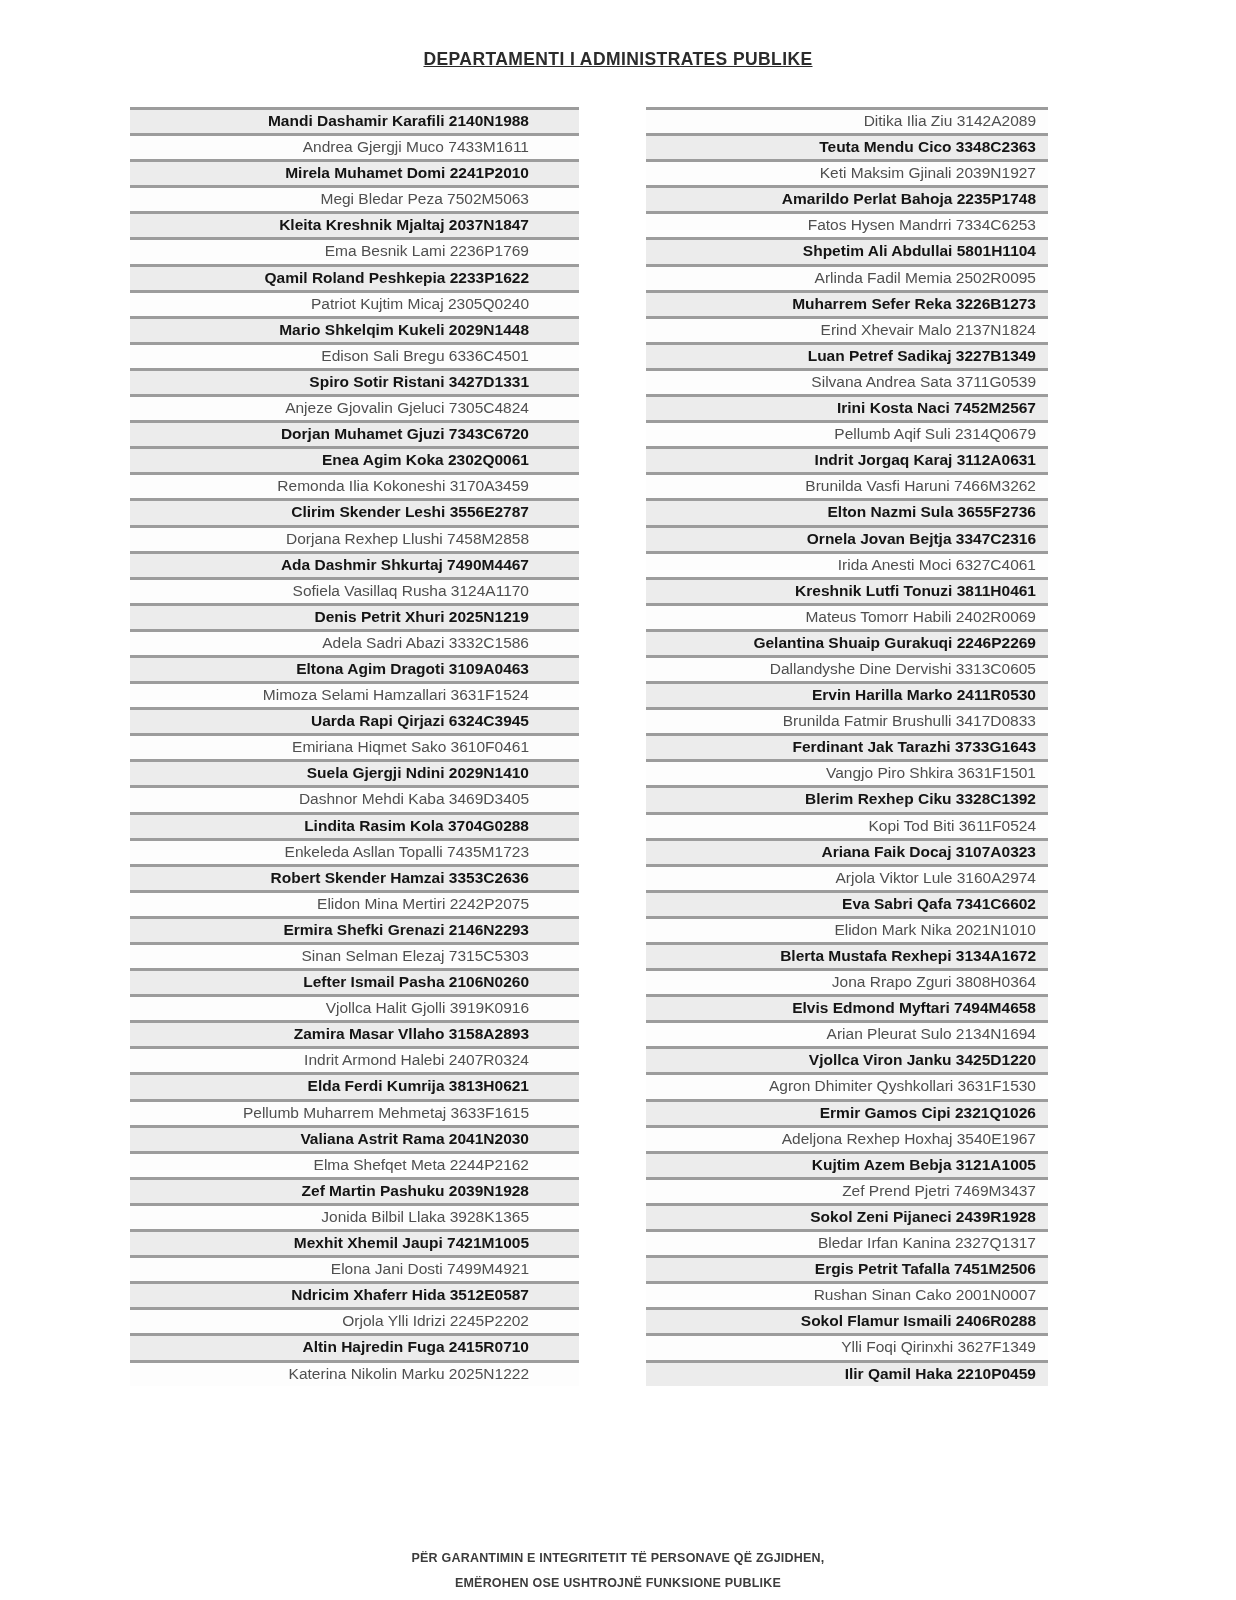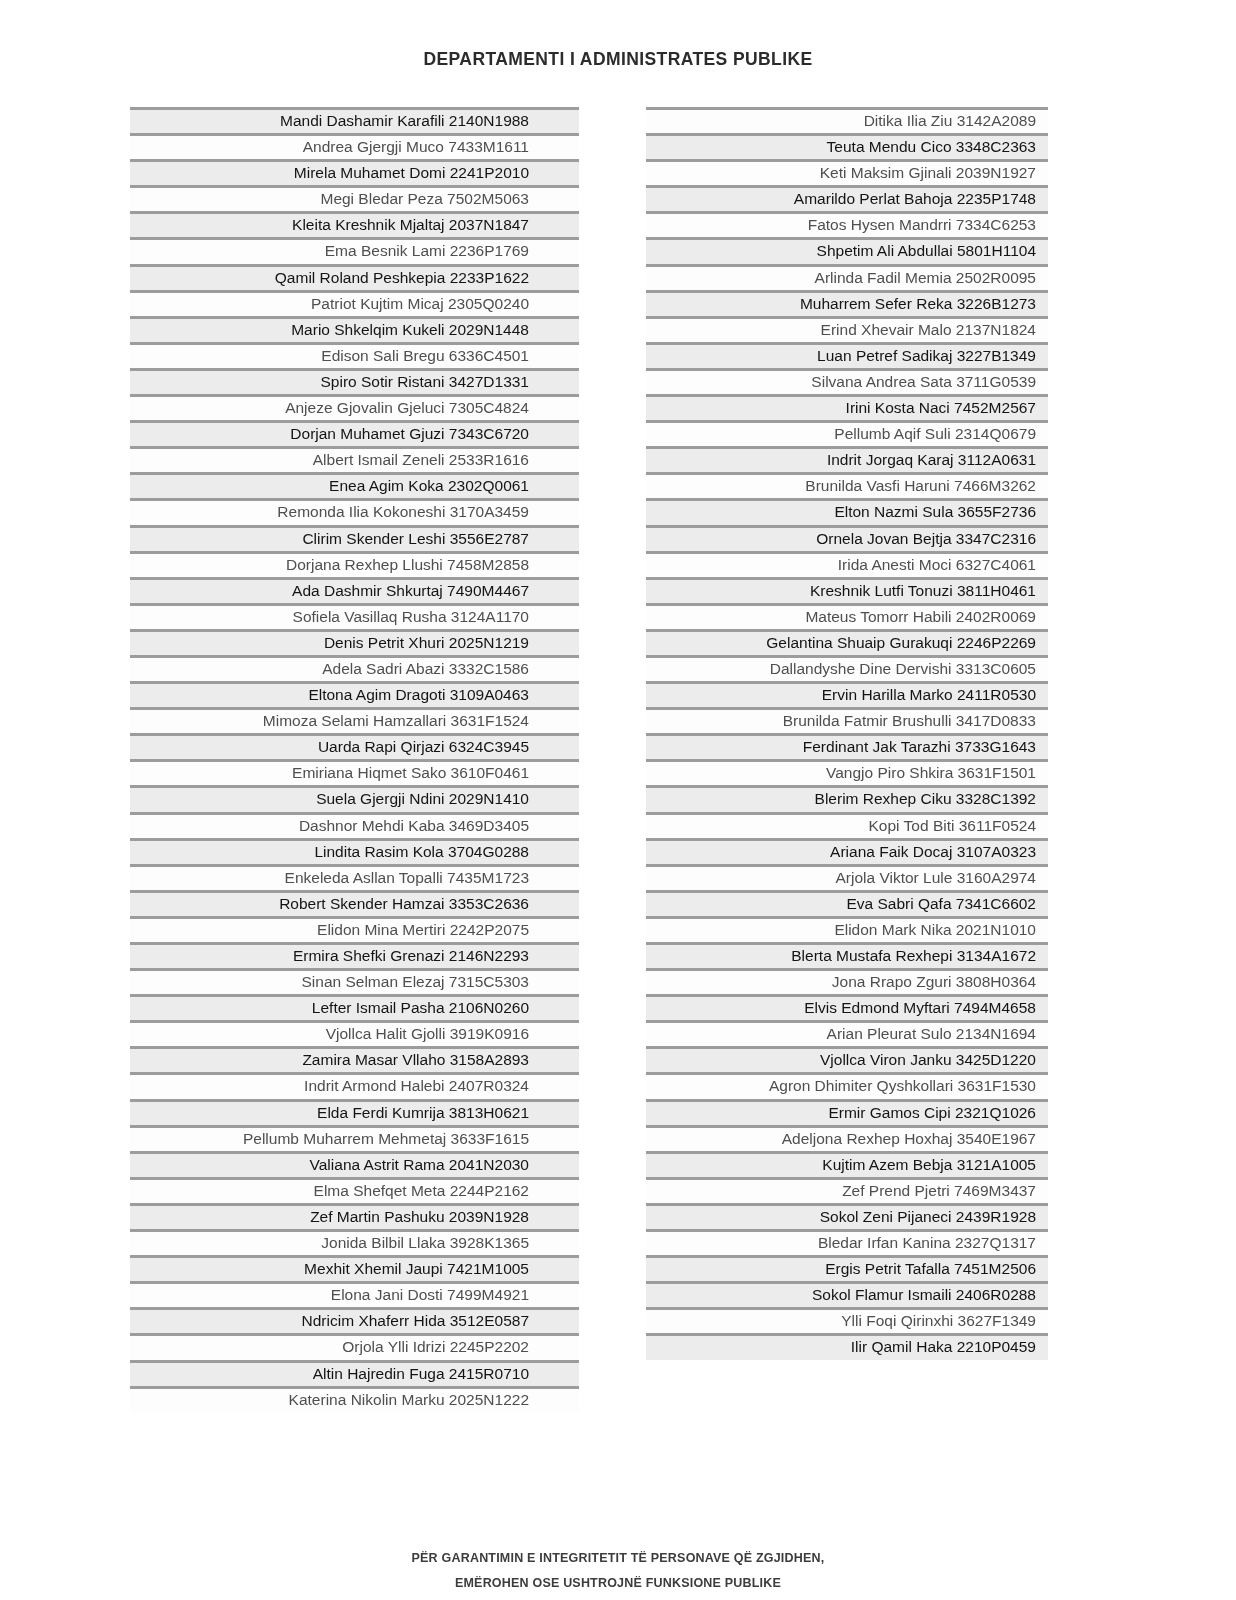--- a/index.html
+++ b/index.html
@@ -18,20 +18,21 @@
   .doc-title {
     position: absolute;
     top: 49px;
     left: 0;
     width: 100%;
     text-align: center;
     font-size: 17.5px;
     font-weight: 600;
     letter-spacing: 0.4px;
     color: #2b2b2b;
+    text-decoration: underline;
   }
   .col {
     position: absolute;
     top: 107px;
   }
   .col-left  { left: 130px; width: 449px; }
   .col-right { left: 646px; width: 402px; }
   .row {
     box-sizing: border-box;
     height: 26.1px;
@@ -40,21 +41,21 @@
     color: var(--text-plain, #4f4f4f);
     font-size: 15.5px;
     line-height: 22.5px;
     text-align: right;
     white-space: nowrap;
     overflow: hidden;
   }
   .row.emph {
     background: var(--cell-shaded, #ececec);
     color: var(--text-emph, #141414);
-    font-weight: 400;
+    font-weight: 700;
   }
   .col-left  .row { padding-right: 50px; }
   .col-right .row { padding-right: 12px; }
   .footer {
     position: absolute;
     top: 1506px;
     left: 0;
     width: 100%;
     text-align: center;
     font-size: 12.5px;
@@ -78,21 +79,20 @@
       <div class="row">Megi Bledar Peza 7502M5063</div>
       <div class="row emph">Kleita Kreshnik Mjaltaj 2037N1847</div>
       <div class="row">Ema Besnik Lami 2236P1769</div>
       <div class="row emph">Qamil Roland Peshkepia 2233P1622</div>
       <div class="row">Patriot Kujtim Micaj 2305Q0240</div>
       <div class="row emph">Mario Shkelqim Kukeli 2029N1448</div>
       <div class="row">Edison Sali Bregu 6336C4501</div>
       <div class="row emph">Spiro Sotir Ristani 3427D1331</div>
       <div class="row">Anjeze Gjovalin Gjeluci 7305C4824</div>
       <div class="row emph">Dorjan Muhamet Gjuzi 7343C6720</div>
-      <div class="row">Albert Ismail Zeneli 2533R1616</div>
       <div class="row emph">Enea Agim Koka 2302Q0061</div>
       <div class="row">Remonda Ilia Kokoneshi 3170A3459</div>
       <div class="row emph">Clirim Skender Leshi 3556E2787</div>
       <div class="row">Dorjana Rexhep Llushi 7458M2858</div>
       <div class="row emph">Ada Dashmir Shkurtaj 7490M4467</div>
       <div class="row">Sofiela Vasillaq Rusha 3124A1170</div>
       <div class="row emph">Denis Petrit Xhuri 2025N1219</div>
       <div class="row">Adela Sadri Abazi 3332C1586</div>
       <div class="row emph">Eltona Agim Dragoti 3109A0463</div>
       <div class="row">Mimoza Selami Hamzallari 3631F1524</div>
@@ -163,20 +163,21 @@
       <div class="row">Arian Pleurat Sulo 2134N1694</div>
       <div class="row emph">Vjollca Viron Janku 3425D1220</div>
       <div class="row">Agron Dhimiter Qyshkollari 3631F1530</div>
       <div class="row emph">Ermir Gamos Cipi 2321Q1026</div>
       <div class="row">Adeljona Rexhep Hoxhaj 3540E1967</div>
       <div class="row emph">Kujtim Azem Bebja 3121A1005</div>
       <div class="row">Zef Prend Pjetri 7469M3437</div>
       <div class="row emph">Sokol Zeni Pijaneci 2439R1928</div>
       <div class="row">Bledar Irfan Kanina 2327Q1317</div>
       <div class="row emph">Ergis Petrit Tafalla 7451M2506</div>
+      <div class="row">Rushan Sinan Cako 2001N0007</div>
       <div class="row emph">Sokol Flamur Ismaili 2406R0288</div>
       <div class="row">Ylli Foqi Qirinxhi 3627F1349</div>
       <div class="row emph">Ilir Qamil Haka 2210P0459</div>
     </div>
 
   <div class="footer">
     <div>PËR GARANTIMIN E INTEGRITETIT TË PERSONAVE QË ZGJIDHEN,</div>
     <div>EMËROHEN OSE USHTROJNË FUNKSIONE PUBLIKE</div>
   </div>
 </div>

